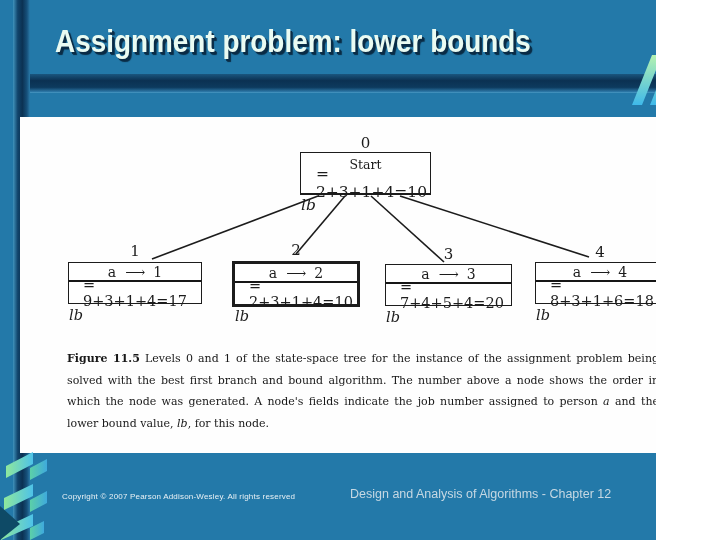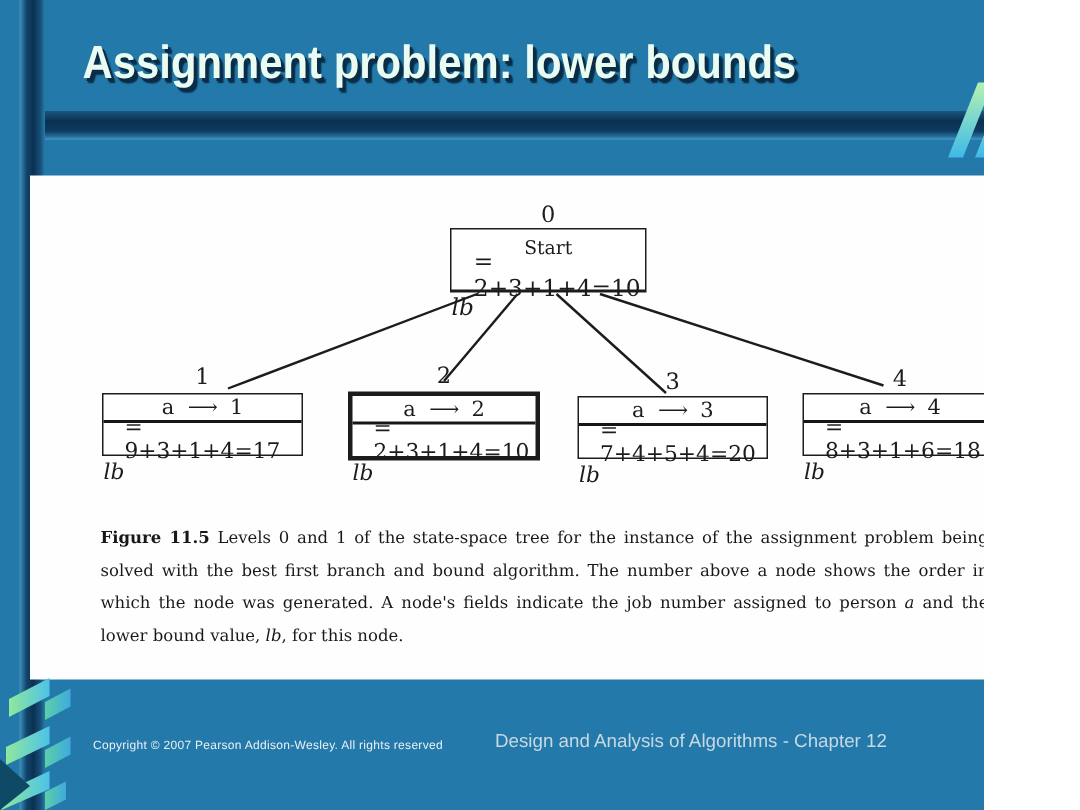--- a/index.html
+++ b/index.html
@@ -39,21 +39,21 @@
   .root-box .rline2{height:22px;display:flex;align-items:center;justify-content:center;font-size:15.5px;}
   .it{font-style:italic;margin-top:44px;}
 
   .caption{position:absolute;left:47px;top:231px;width:592px;
            font-size:11px;line-height:21.5px;text-align:justify;color:#181818;}
   .caption .fig-label{font-weight:bold;}
 
   
   .footer-copy{position:absolute;left:62px;top:492px;font-size:8px;font-weight:400;
                letter-spacing:0.2px;color:#E9F1F5;}
-  .footer-course{position:absolute;left:330px;top:487px;font-size:12.5px;color:#C6D8E3;}
+  .footer-course{position:absolute;left:350px;top:487px;font-size:12.5px;color:#C6D8E3;}
   .footer-page{position:absolute;left:674px;top:490px;font-size:10.5px;color:#D8E3EB;}
 </style>
 </head>
 <body>
 
 <div id="slide">
 
   <div class="hbar"></div>
   <div class="vbar"></div>
 

